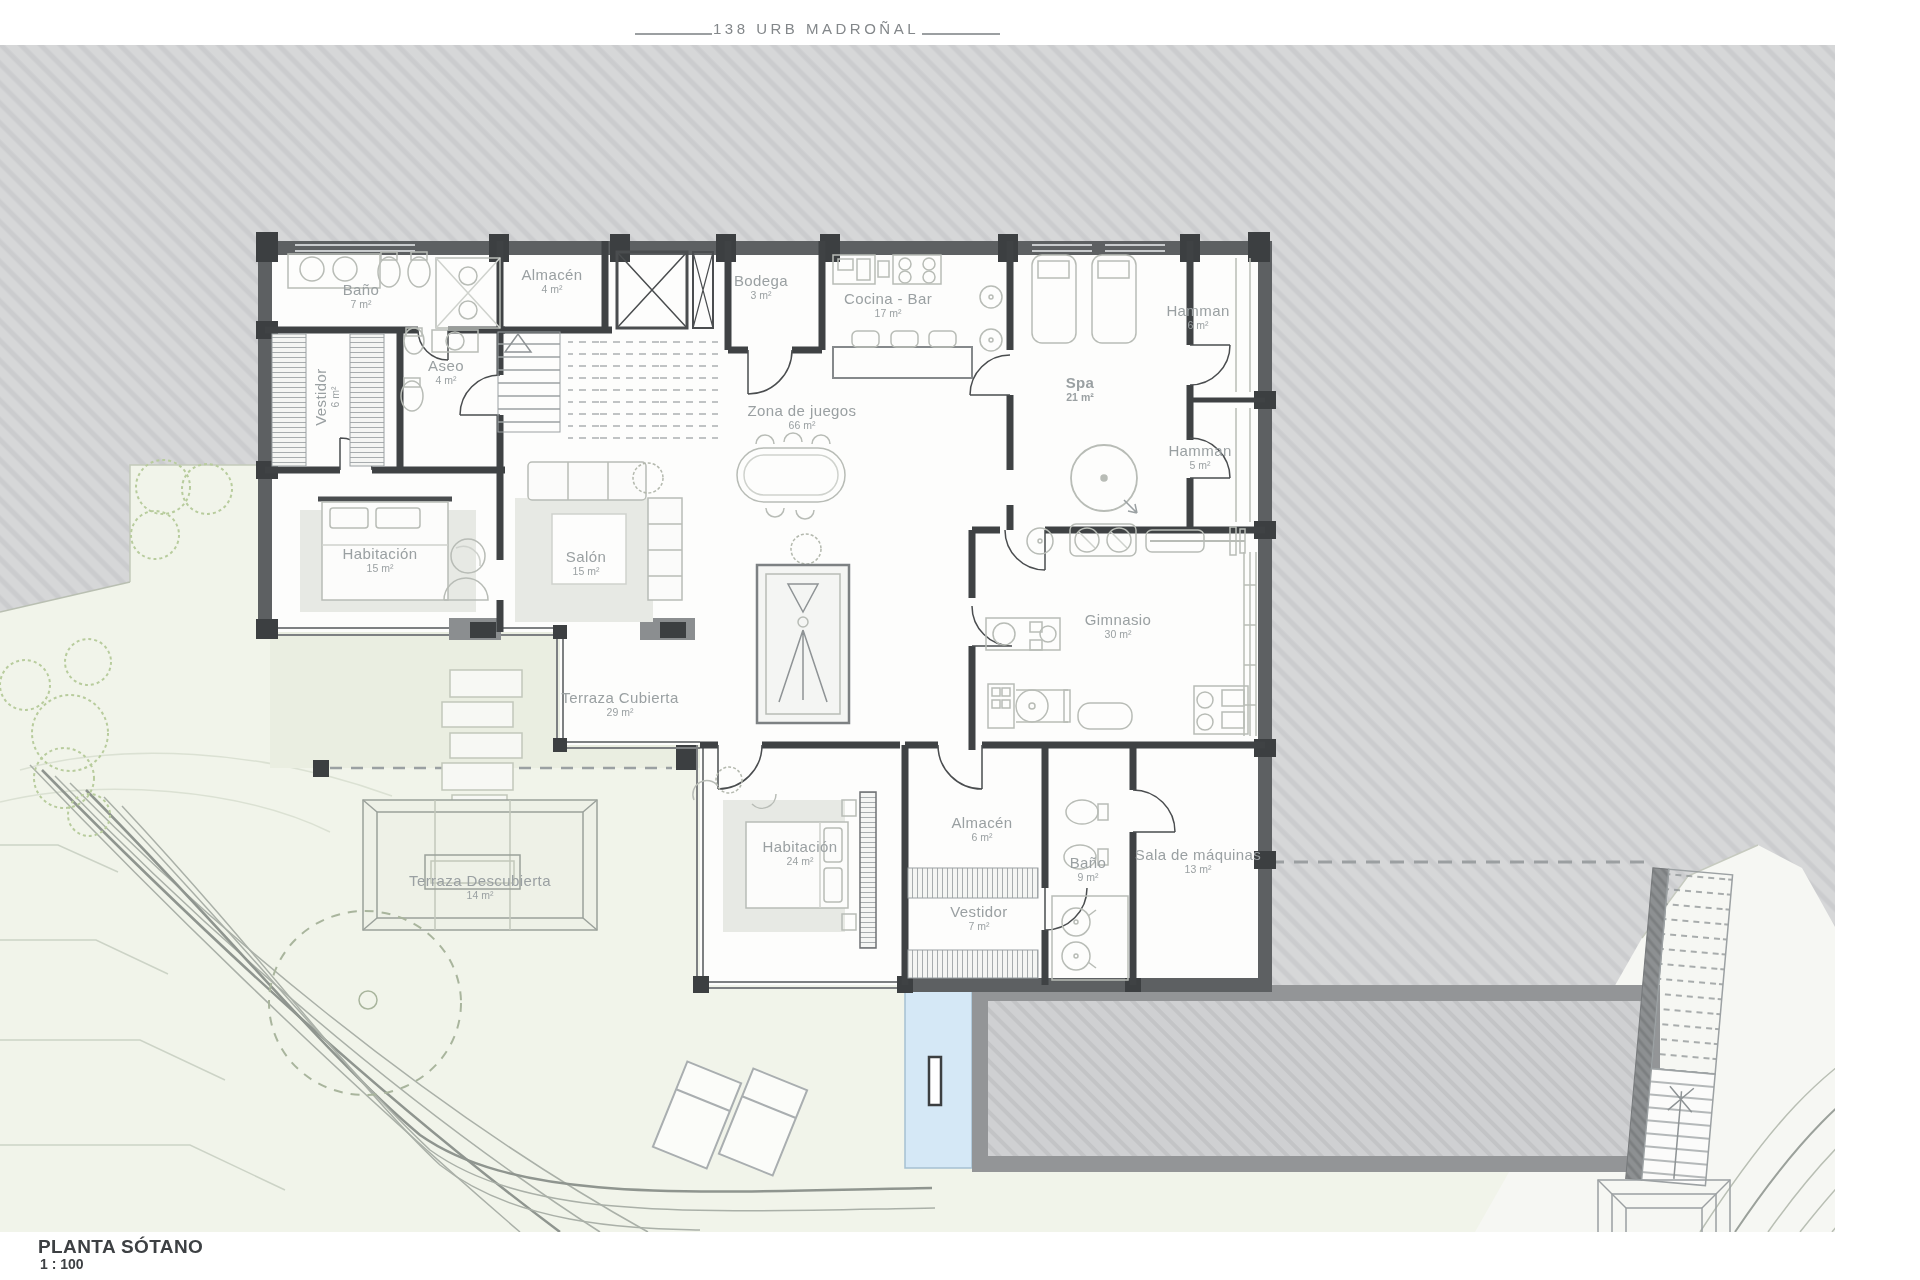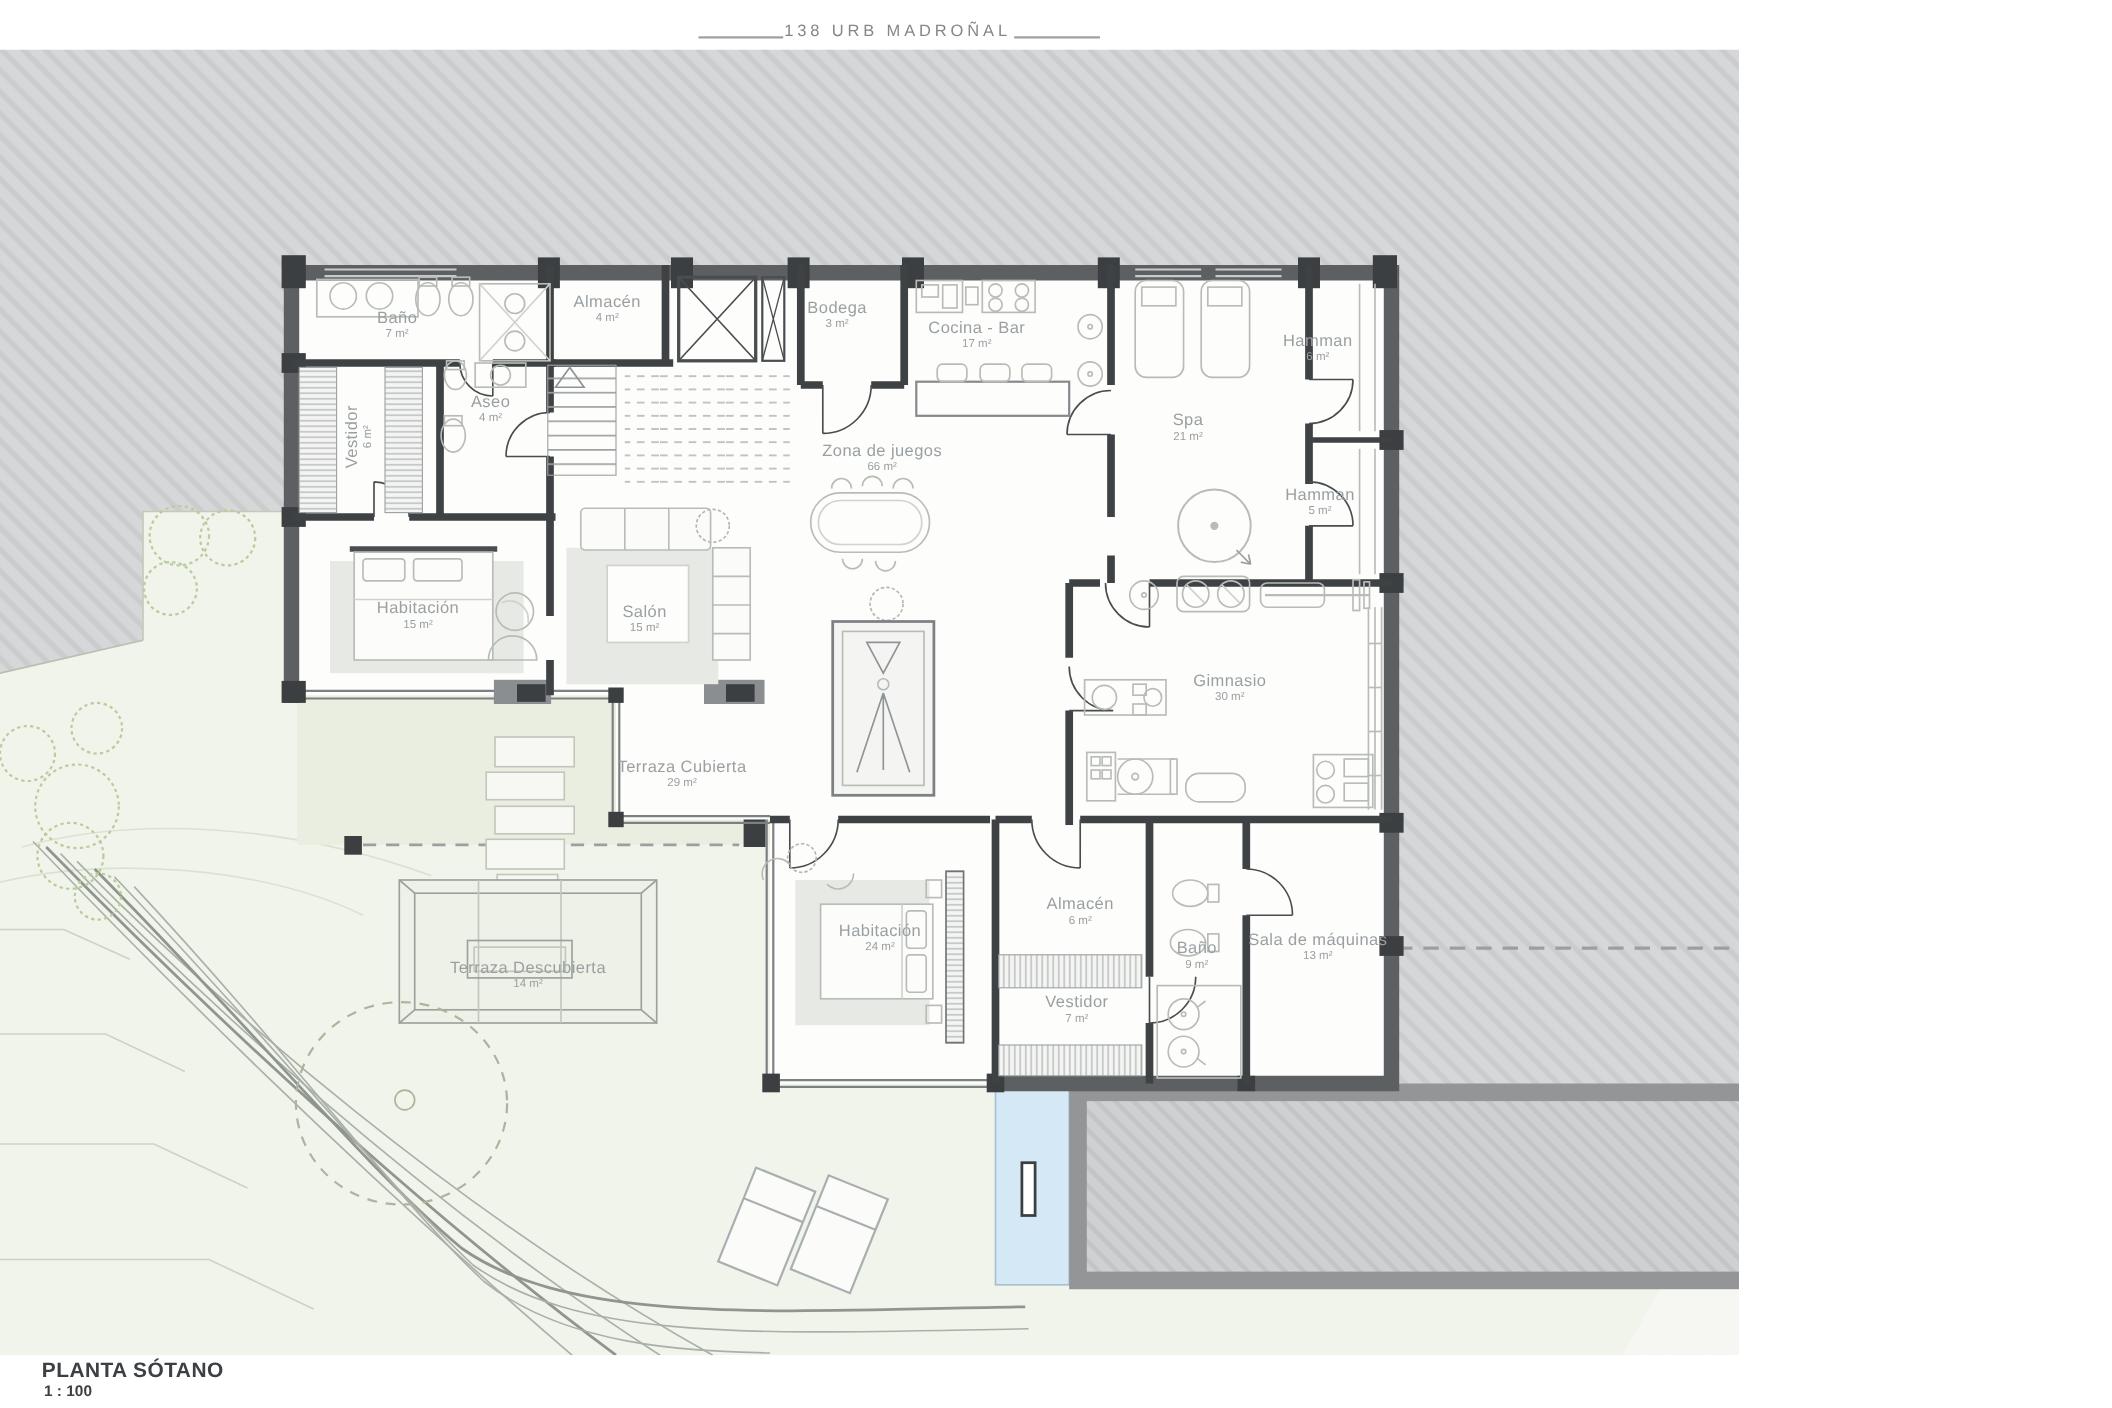--- a/index.html
+++ b/index.html
@@ -1,16 +1,16 @@
 <!DOCTYPE html>
 <html style="--c-terrain: #d6d7d8; --c-garden: #f1f4ea; --c-terrace: #eaeee1; --c-cutland: #f6f7f3; --c-pool: #d5e8f6; --c-wall: #5d6062; --c-label: #9aa0a2; --c-title: #83878a;"><head>
 <meta charset="utf-8">
 <style>
   html,body{margin:0;padding:0;background:#ffffff;}
-  #stage{position:relative;width:1581px;height:1280px;background:#ffffff;overflow:hidden;
+  #stage{position:relative;width:1835px;height:1280px;background:#ffffff;overflow:hidden;
          font-family:"Liberation Sans", sans-serif;}
   #plan-svg{position:absolute;left:0;top:0;}
   
   .terrain-fill{fill:var(--c-terrain,#d6d7d8);}
   .garden-fill{fill:var(--c-garden,#f1f4ea);}
   .terrace-fill{fill:var(--c-terrace,#eaeee1);}
   .white-terrain{fill:var(--c-cutland,#f6f7f3);}
   .pool-fill{fill:var(--c-pool,#d5e8f6);stroke:#a5c0d2;stroke-width:1.5;}
   .room-fill{fill:#fdfdfc;}
   .wallstroke{stroke:var(--c-wall,#5d6062);}
@@ -477,21 +477,21 @@
         <div class="ra">3 m²</div>
       </div>
       <div class="room-label" style="left: 888px; top: 305px;">
         <div class="rn">Cocina - Bar</div>
         <div class="ra">17 m²</div>
       </div>
       <div class="room-label" style="left: 1198px; top: 317px;">
         <div class="rn">Hamman</div>
         <div class="ra">6 m²</div>
       </div>
-      <div class="room-label" style="left: 1080px; top: 389px;">
+      <div class="room-label" style="left: 1080px; top: 389px; font-weight: bold;">
         <div class="rn">Spa</div>
         <div class="ra">21 m²</div>
       </div>
       <div class="room-label" style="left: 1200px; top: 457px;">
         <div class="rn">Hamman</div>
         <div class="ra">5 m²</div>
       </div>
       <div class="room-label" style="left: 802px; top: 417px;">
         <div class="rn">Zona de juegos</div>
         <div class="ra">66 m²</div>

